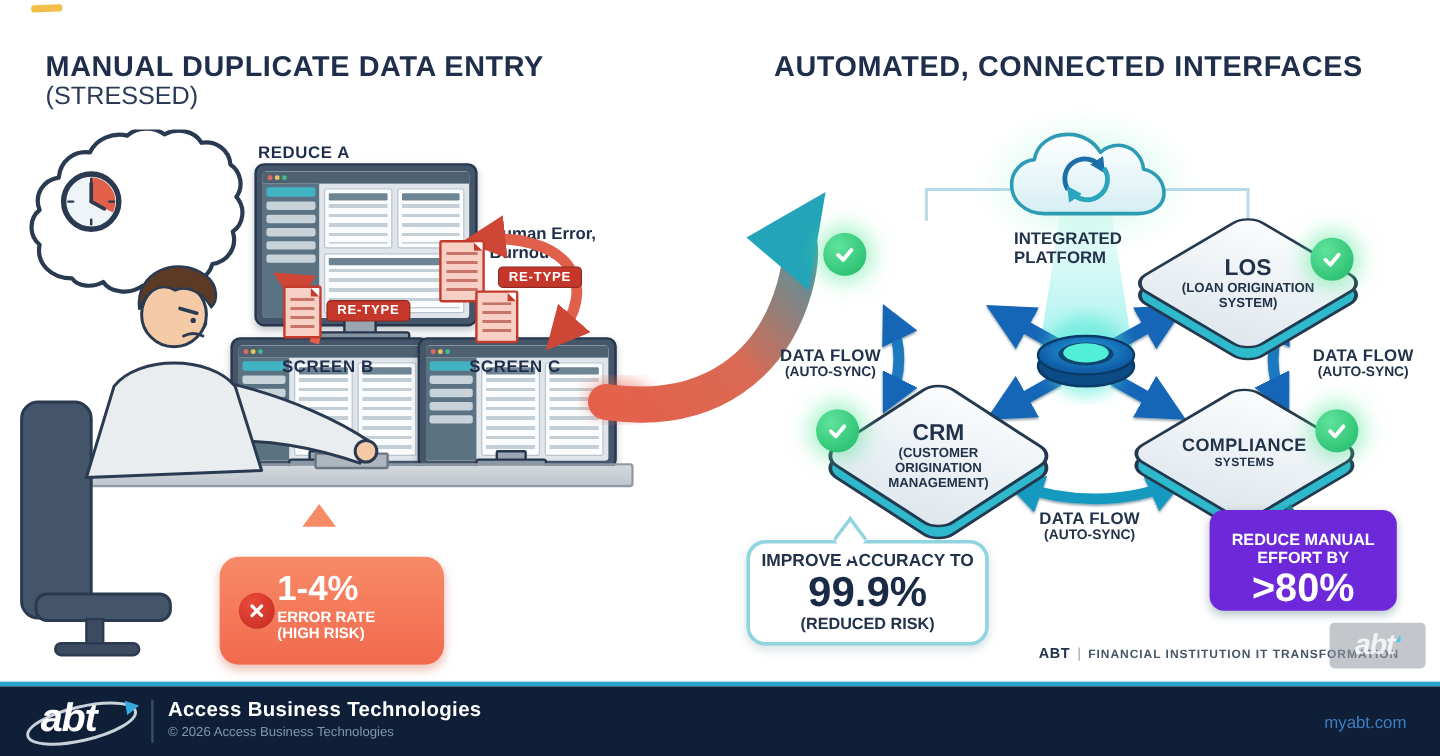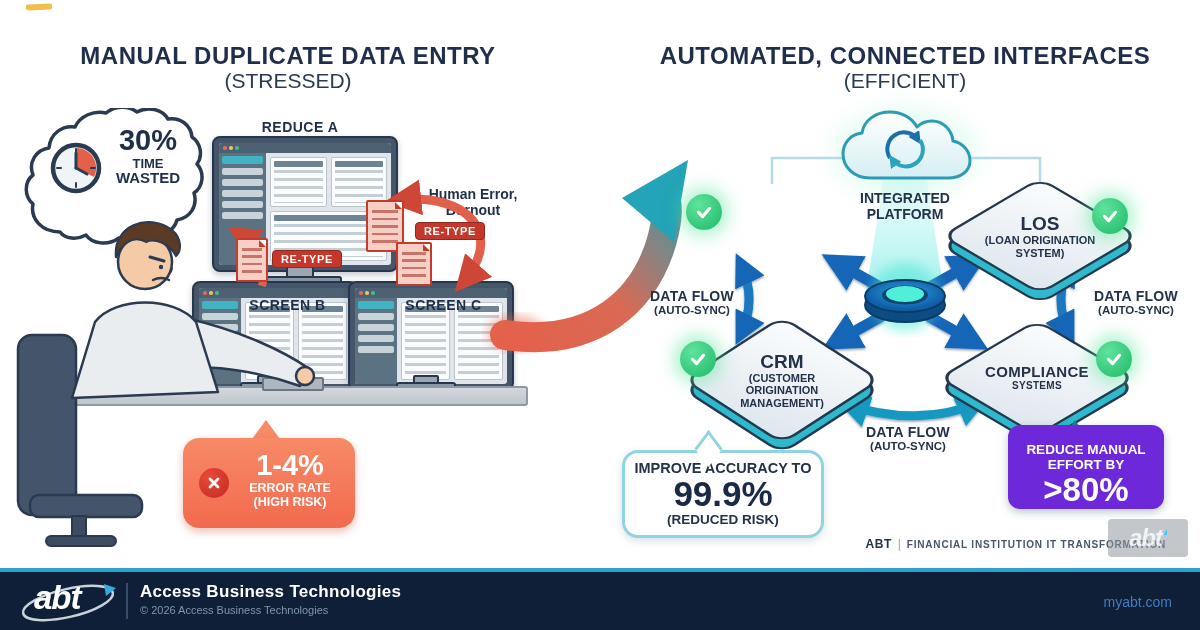--- a/index.html
+++ b/index.html
@@ -1,19 +1,19 @@
 <!DOCTYPE html>
 <html><head>
 <meta charset="utf-8">
 <style>
   html,body{margin:0;padding:0;background:#e8e8e8;}
   #canvas{position:relative;width:1200px;height:630px;background:#ffffff;overflow:hidden;
           font-family:"Liberation Sans",sans-serif;color:#1F2E4A;}
   .abs{position:absolute;}
-  .ctr{text-align:center;}
+  .ctr{text-align:left;}
   
   .h1{font-size:24px;font-weight:800;letter-spacing:.5px;color:#1F2E4A;}
   .h2{font-size:21px;font-weight:500;color:#2A3A55;}
   
   .monitor{position:absolute;background:#45566B;border:2.5px solid #26364C;border-radius:8px;padding:5px;
            box-shadow:0 3px 6px rgba(20,35,60,.25);}
   .mscreen{position:relative;width:100%;height:100%;background:#DFE5EB;border-radius:3px;overflow:hidden;}
   .mbar{height:10px;background:#4E6172;display:flex;align-items:center;gap:2.5px;padding:0 4px;}
   .mdot{width:3.5px;height:3.5px;border-radius:50%;}
   .mbody{position:absolute;top:10px;bottom:0;left:0;right:0;display:flex;}
@@ -30,21 +30,21 @@
   .screen-label{font-size:14px;font-weight:800;color:#1F2E4A;letter-spacing:.5px;}
   
   .retype{position:absolute;background:#C5372B;border:1.5px solid #8E2B20;color:#fff;font-size:11px;font-weight:800;
           letter-spacing:.6px;padding:2px 8px;border-radius:4px;z-index:6;}
   .doc{position:absolute;background:#F7CFC5;border:2px solid #C43B2C;border-radius:2px;z-index:5;}
   .doc::before{content:"";position:absolute;top:0;right:0;width:0;height:0;
                border-left:7px solid #C43B2C;border-top:7px solid #fff;}
   .doc .dl{position:absolute;left:4px;right:4px;top:8px;bottom:4px;
            background-image:repeating-linear-gradient(180deg,rgba(160,40,30,.55) 0 2.5px,transparent 2.5px 7.5px);}
   
-  .err-callout{position:absolute;left:183px;top:438px;width:172px;height:90px;border-radius:16px;
+  .err-callout{position:absolute;left:183px;top:464px;width:187px;height:90px;border-radius:16px;
                background:linear-gradient(180deg,#F78A67,#F26A4E);box-shadow:0 4px 8px rgba(200,80,50,.35);z-index:7;}
   .err-ptr{position:absolute;left:252px;top:420px;width:0;height:0;border-left:14px solid transparent;
            border-right:14px solid transparent;border-bottom:19px solid #F78A67;z-index:7;}
   .xcircle{position:absolute;left:16px;top:30px;width:30px;height:30px;border-radius:50%;
            background:radial-gradient(circle at 35% 30%,#EA4A3B,#C22A20);display:flex;align-items:center;justify-content:center;}
   
   .dwrap{position:absolute;z-index:2;}
   .dback,.dface{position:absolute;left:50%;top:50%;width:128px;height:128px;border-radius:18px;border:3px solid #24384E;}
   .dback{background:#2FB9CD;transform:translate(-50%,-50%) translateY(10px) scale(1.05,.62) rotate(45deg);}
   .dface{background:linear-gradient(160deg,#FBFDFE,#DEE6ED);transform:translate(-50%,-50%) scale(1.05,.62) rotate(45deg);}
@@ -120,25 +120,20 @@
       <line x1="28" y1="9" x2="28" y2="13"></line>
         <line x1="47" y1="28" x2="43" y2="28"></line>
       <line x1="28" y1="47" x2="28" y2="43"></line>
         <line x1="9" y1="28" x2="13" y2="28"></line>
     </g>
     <g stroke="#2A3A50" stroke-width="3" stroke-linecap="round">
       <line x1="28" y1="28" x2="28" y2="13"></line>
         <line x1="28" y1="28" x2="39" y2="34"></line>
     </g>
   </svg>
-  <div class="abs ctr" style="left:100px;top:126px;width:96px;line-height:1;z-index:2;">
-    <div style="font-size:29px;font-weight:900;">30%</div>
-    <div style="font-size:13px;font-weight:800;margin-top:2px;">TIME</div>
-    <div style="font-size:15px;font-weight:800;">WASTED</div>
-  </div>
 
   <div class="abs ctr screen-label" style="left:215px;top:119px;width:170px;">REDUCE A</div>
   <div class="monitor" style="left:212px;top:136px;width:172px;height:122px;">
     <div class="mscreen">
       <div class="mbar">
           <span class="mdot" style="background:#E26A5A;"></span>
           <span class="mdot" style="background:#E8C35A;"></span>
           <span class="mdot" style="background:#43B98C;"></span>
         </div>
       <div class="mbody">
@@ -312,21 +307,20 @@
       <filter id="tb">
           <feGaussianBlur stdDeviation="6"></feGaussianBlur>
         </filter>
     </defs>
     <ellipse cx="516" cy="333" rx="28" ry="17" fill="#E5604A" opacity=".5" filter="url(#tb)"></ellipse>
     <path d="M505,335 C595,348 645,300 662,240 C668,218 668,205 664,193" fill="none" stroke="url(#tg)" stroke-width="30" stroke-linecap="round"></path>
     <polygon points="688,160 622,198 674,242" fill="#23A4B8"></polygon>
   </svg>
 
   <div class="abs ctr h1" style="left:645px;top:42px;width:520px;">AUTOMATED, CONNECTED INTERFACES</div>
-  <div class="abs ctr h2" style="left:645px;top:69px;width:520px;">(EFFICIENT)</div>
 
   <div class="glow" style="left:815px;top:95px;width:180px;height:115px;background:radial-gradient(ellipse,rgba(120,240,190,.45),transparent 70%);"></div>
 
   <svg class="abs" style="left:600px;top:90px;z-index:1;" width="600" height="420" viewBox="600 90 600 420">
     <defs>
       <marker id="mBlue" viewBox="0 0 10 10" refX="7" refY="5" markerWidth="3.6" markerHeight="3.6" orient="auto-start-reverse">
         <path d="M0,0 L10,5 L0,10 z" fill="#1766B8"></path>
       </marker>
       <marker id="mTeal" viewBox="0 0 10 10" refX="7" refY="5" markerWidth="3.6" markerHeight="3.6" orient="auto-start-reverse">
         <path d="M0,0 L10,5 L0,10 z" fill="#1899C0"></path>

